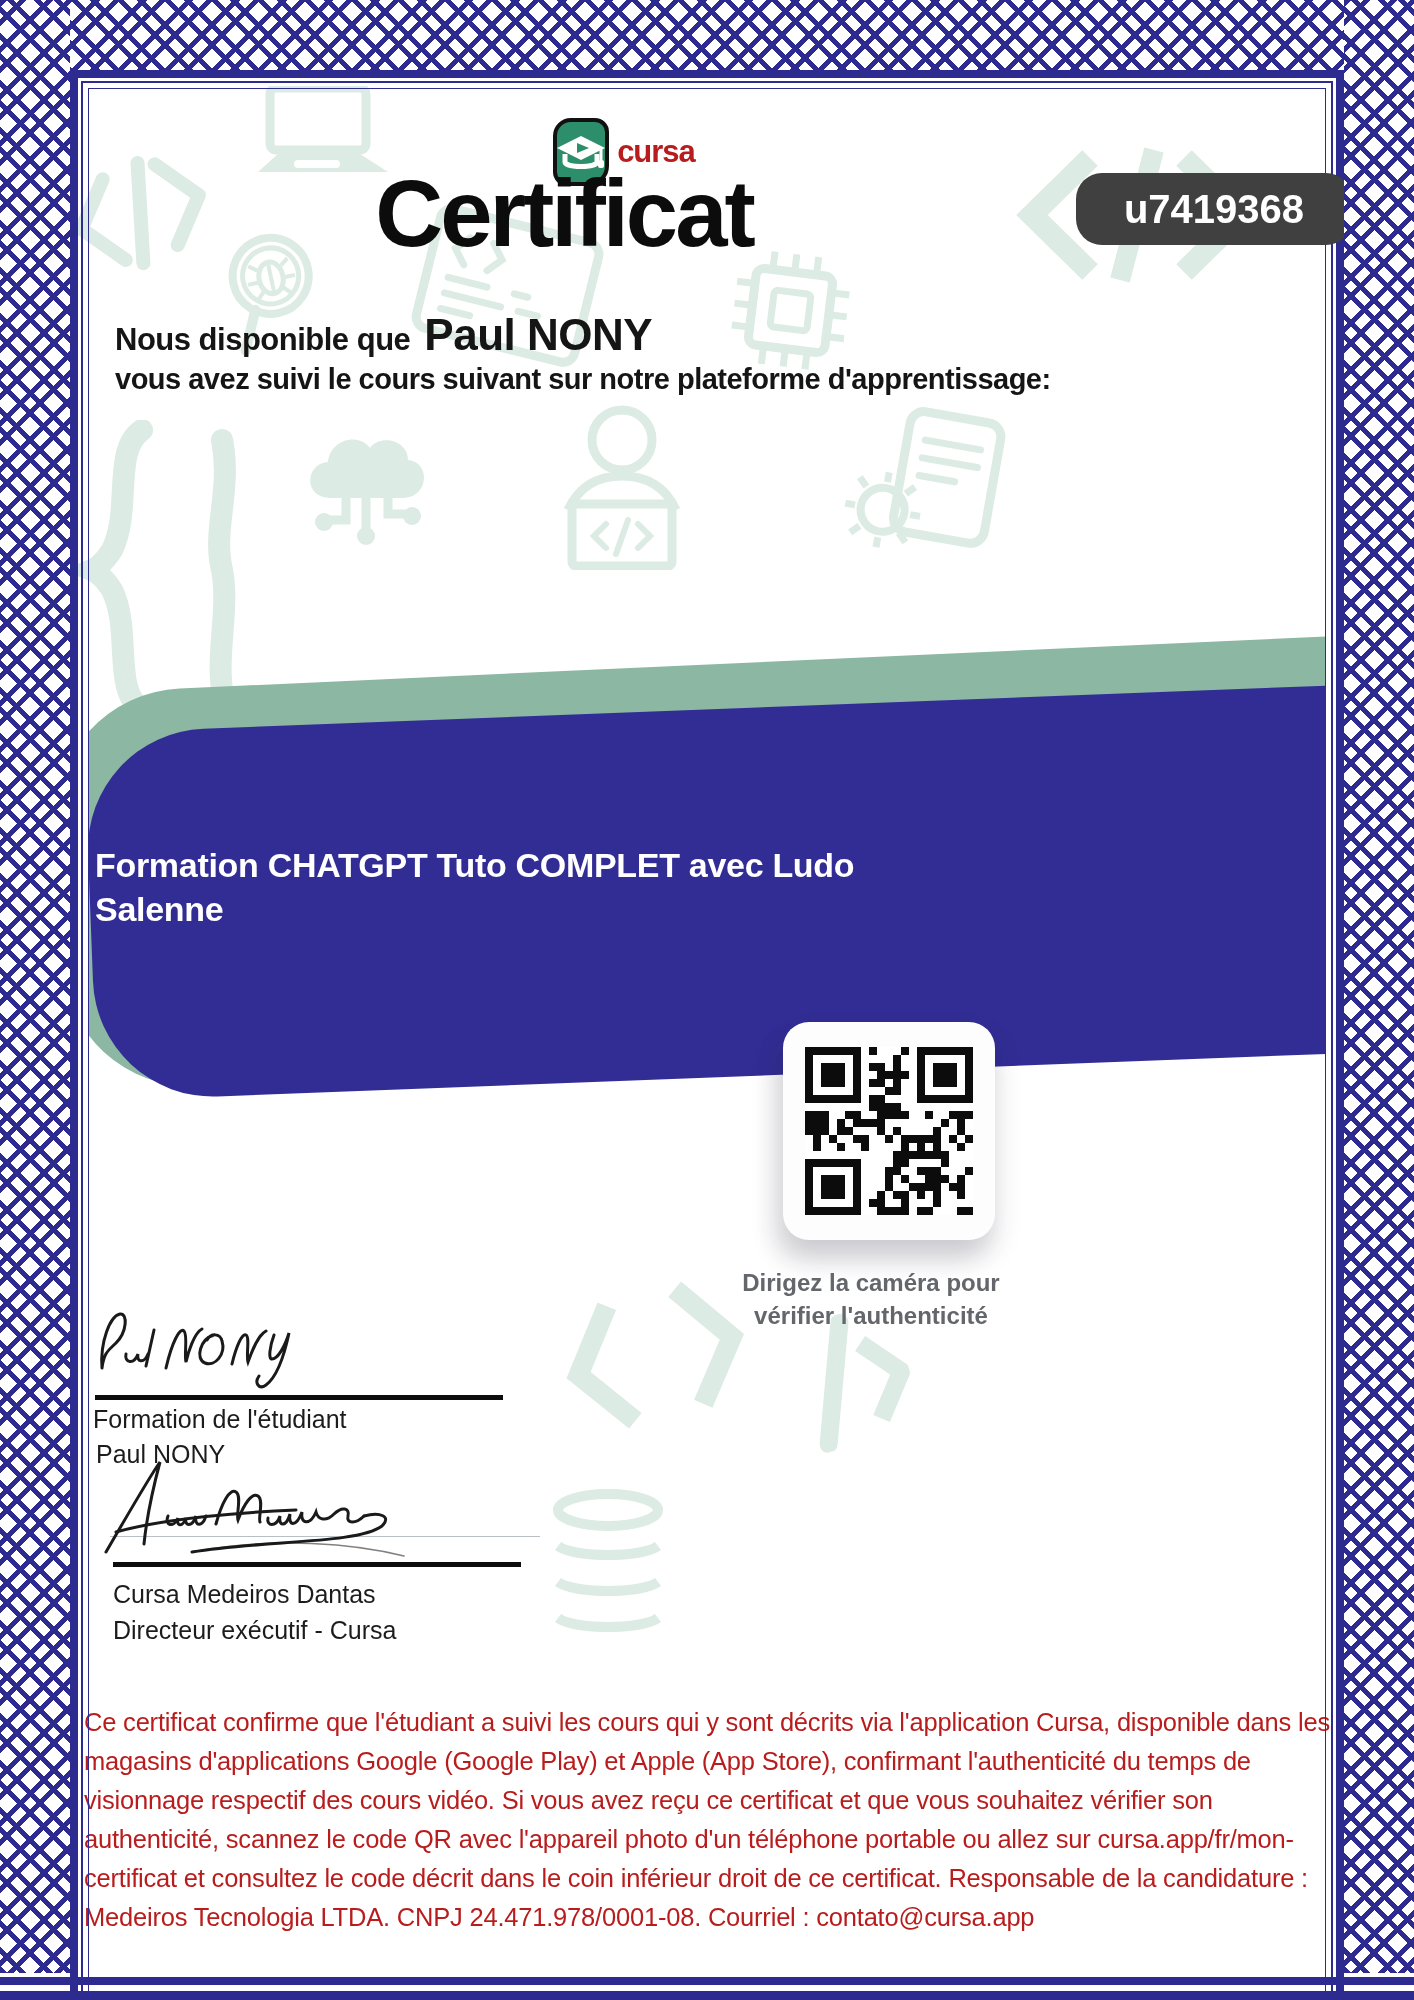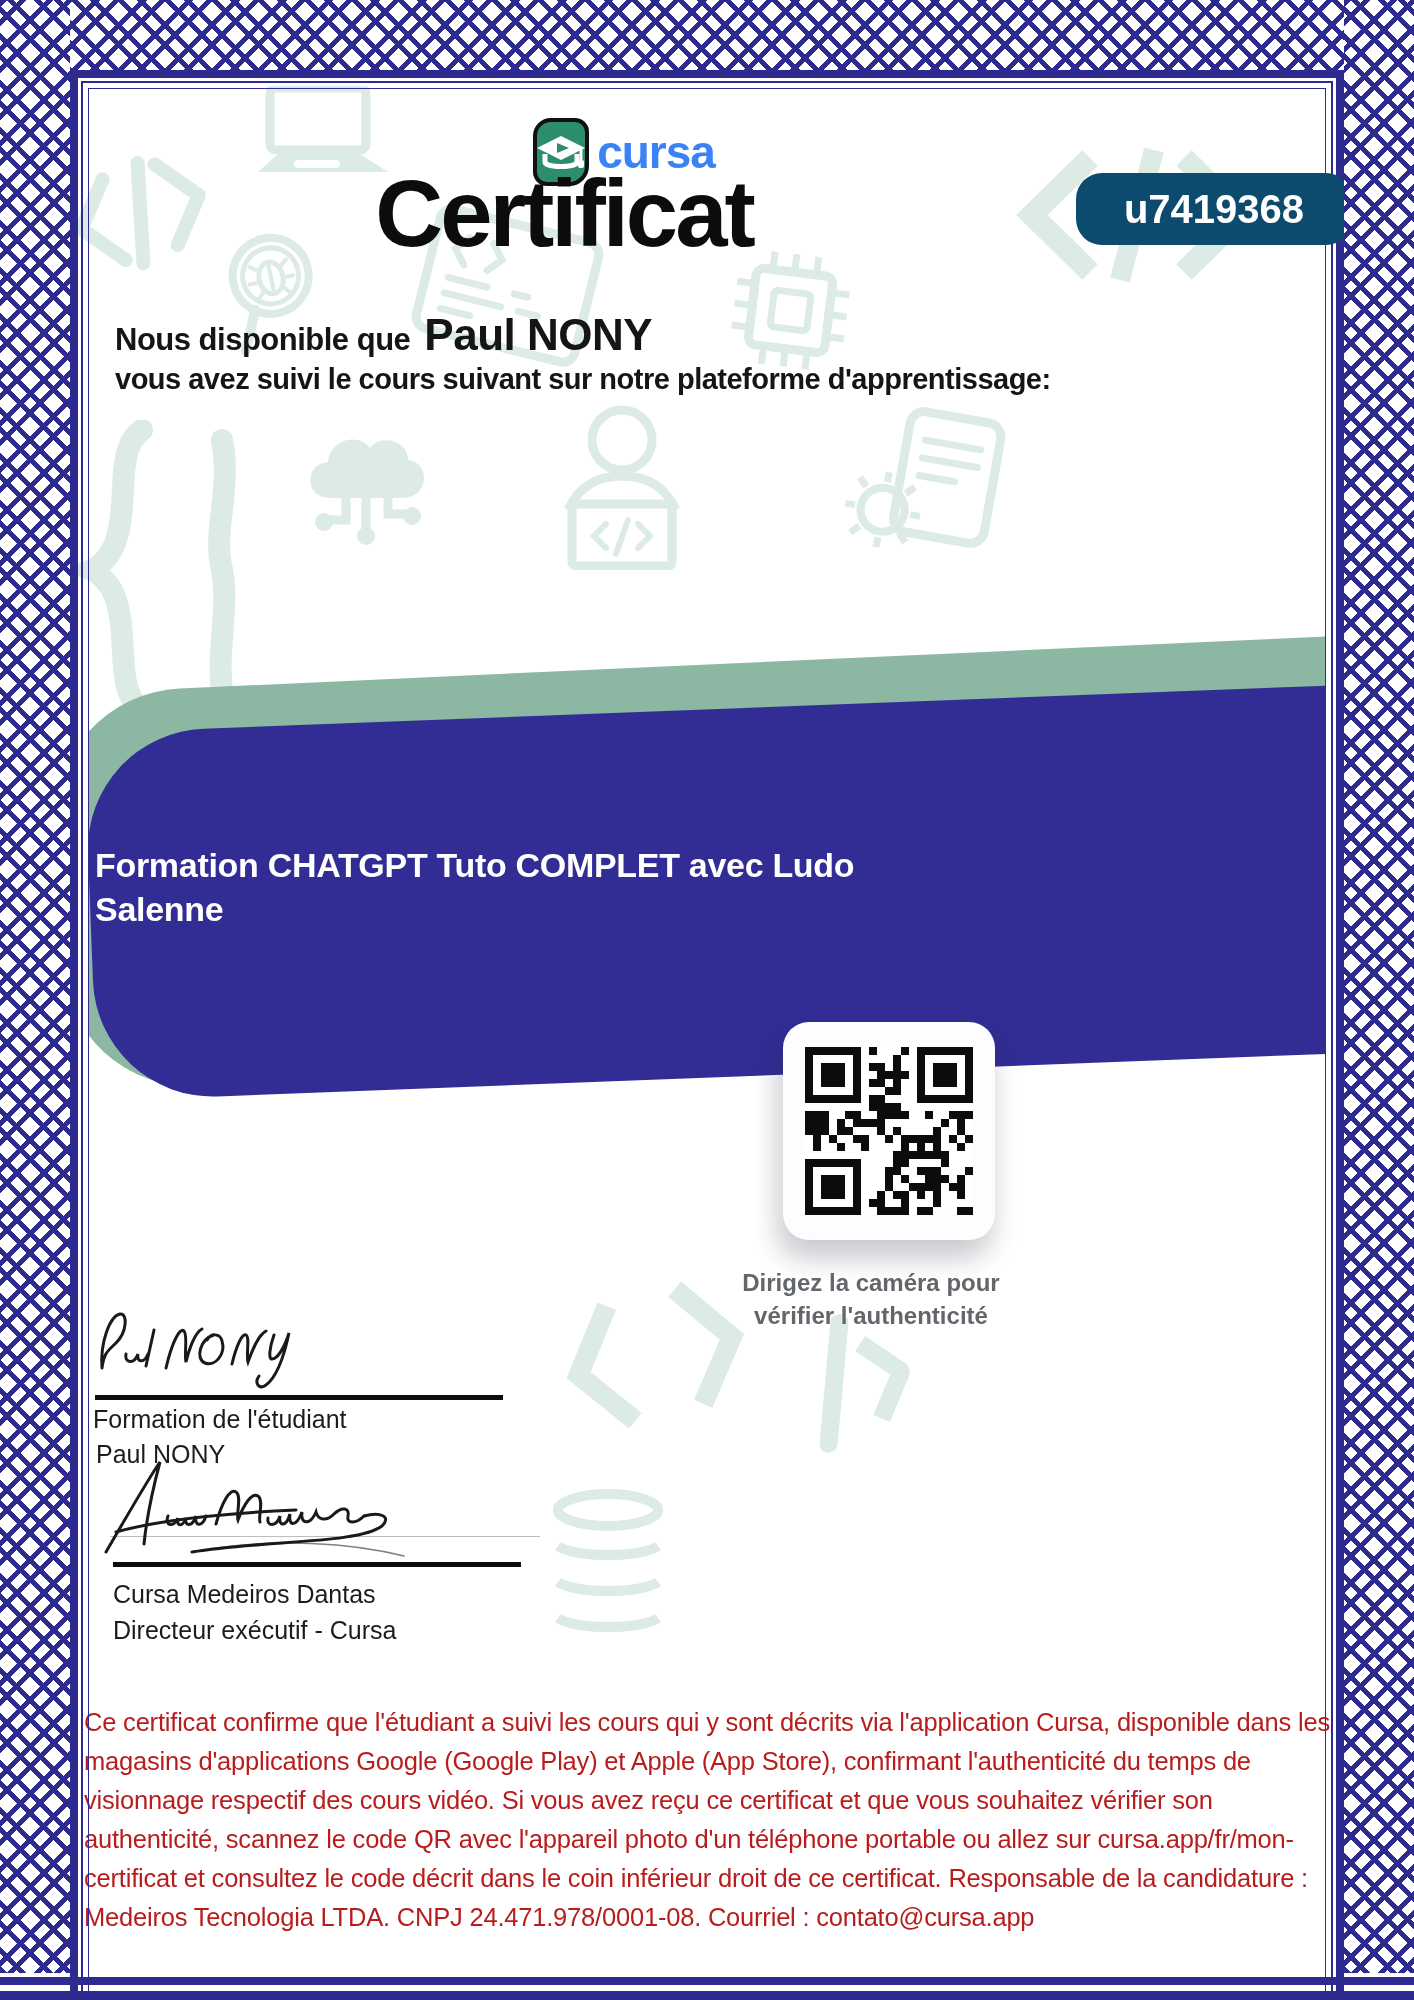--- a/index.html
+++ b/index.html
@@ -25,28 +25,28 @@
   .cut-bar{position:absolute;z-index:7;left:0;right:0;bottom:0;height:9px;background:#2e2b90;}
 
   
   .bg-icon{position:absolute;z-index:1;}
   .bg-icon svg{display:block;}
 
   
   .logo-row{position:absolute;z-index:3;top:118px;left:0;width:1414px;display:flex;justify-content:center;align-items:center;gap:8px;transform:translateX(-83px);}
   .logo-mark{width:48px;height:60px;background:#2d8e6b;border:4px solid #111;border-radius:18px 14px 20px 14px;position:relative;}
   .logo-mark svg{position:absolute;left:-6px;top:10px;}
-  .brand-word{font-size:46px;font-weight:700;letter-spacing:-1px;color:#3b82f6;}
+  .brand-word{font-size:31px;font-weight:700;letter-spacing:-1px;color:#b91c1c;}
   .cert-title{
     position:absolute;z-index:3;top:160px;left:0;width:1128px;text-align:center;
     font-size:94px;font-weight:900;letter-spacing:-3px;color:#0c0c0c;
   }
   .badge{
     position:absolute;z-index:5;top:173px;left:1076px;width:276px;height:72px;
-    background:#0c4a6e;border-radius:26px;display:flex;align-items:center;justify-content:center;
+    background:#404040;border-radius:26px;display:flex;align-items:center;justify-content:center;
   }
   .badge span{color:#fff;font-size:40px;font-weight:700;letter-spacing:0;}
 
   
   .intro-line1{position:absolute;z-index:3;left:115px;top:310px;display:flex;align-items:baseline;gap:14px;}
   .intro-prefix{font-size:31px;font-weight:700;letter-spacing:-0.5px;}
   .intro-name{font-size:44px;font-weight:700;letter-spacing:-0.5px;}
   .intro-line2{position:absolute;z-index:3;left:115px;top:363px;font-size:29px;font-weight:700;letter-spacing:-0.5px;}
 
   

